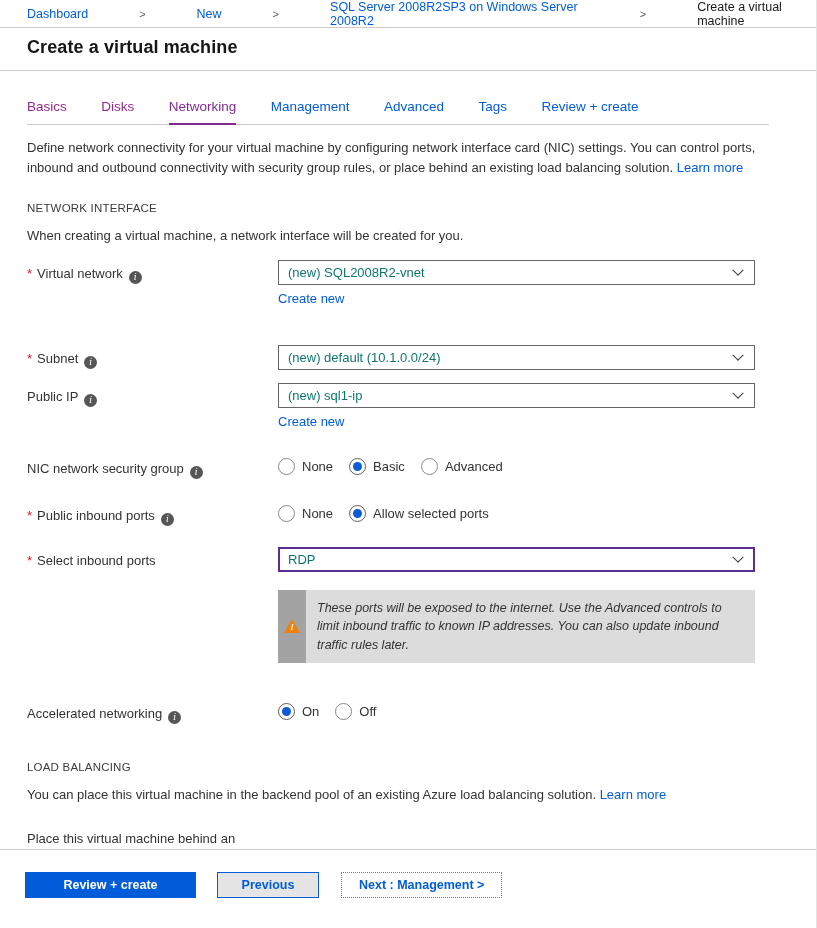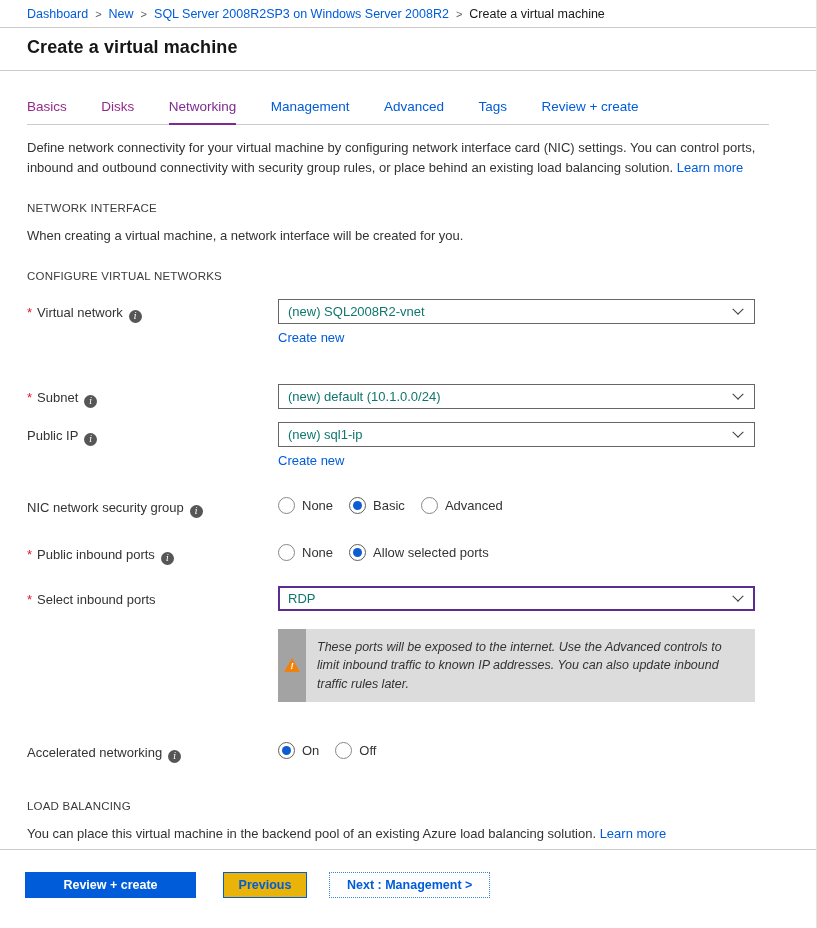--- a/index.html
+++ b/index.html
@@ -18,21 +18,21 @@
   *{box-sizing:border-box;margin:0;padding:0;}
   html,body{background:#fff;}
   body{
     width:817px;height:928px;overflow:hidden;
     font-family:"Liberation Sans","DejaVu Sans",sans-serif;
     color:var(--text-dark,#333);
     display:flex;flex-direction:column;
     border-right:1px solid #e3e3e3;
   }
   
-  .breadcrumb{height:27px;display:flex;align-items:center;padding-left:27px;font-size:12.5px;flex:0 0 auto;}
+  .breadcrumb{height:27px;display:flex;align-items:center;padding-left:27px;font-size:12.5px;flex:0 0 auto;gap:44px;}
   .breadcrumb a{color:var(--accent-blue,#015cda);text-decoration:none;cursor:pointer;}
   .crumb-sep{color:#5f5f5f;margin:0 7px;font-size:11px;}
   .crumb-current{color:#1a1a1a;}
   
   .titlebar{flex:0 0 auto;border-top:1px solid var(--border-gray,#ccc);border-bottom:1px solid var(--border-gray,#ccc);
     padding:9px 0 12px 27px;}
   .titlebar h1{font-size:18px;font-weight:bold;color:#161616;letter-spacing:.1px;}
   
   .content{flex:1 1 auto;overflow:hidden;padding:0 47px 0 27px;}
   .tabs{margin-top:26px;border-bottom:1px solid var(--border-gray,#ccc);}
@@ -87,21 +87,21 @@
     border-bottom:14px solid var(--warning-orange,#f0810c);}
   .warn-tri::after{content:"!";position:absolute;left:0;top:3px;width:16px;text-align:center;
     color:#fff;font-size:9px;font-weight:bold;line-height:11px;}
   .warn-body{flex:1;background:var(--warn-bg,#dcdcdc);padding:9px 12px 9px 11px;font-size:12.5px;line-height:1.45;color:#333;}
   
   .footer{flex:0 0 auto;height:79px;border-top:1px solid var(--border-gray,#ccc);
     display:flex;align-items:center;padding:0 0 8px 25px;}
   .btn{height:26px;font-size:12.5px;font-weight:bold;cursor:pointer;
     font-family:"Liberation Sans","DejaVu Sans",sans-serif;display:inline-flex;align-items:center;justify-content:center;}
   .btn-primary{width:171px;background:var(--accent-blue,#015cda);color:#fff;border:1px solid var(--accent-blue,#015cda);}
-  .btn-outline{width:84px;margin-left:27px;background:#eab308;color:var(--accent-blue,#015cda);border:1px solid var(--accent-blue,#015cda);}
+  .btn-outline{width:102px;margin-left:21px;background:#e5e5e5;color:var(--accent-blue,#015cda);border:1px solid var(--accent-blue,#015cda);}
   .btn-dotted{margin-left:22px;padding:0 17px;background:#fff;color:var(--accent-blue,#015cda);border:1px dotted #3c85dc;}
 </style>
 </head>
 <body>
 
 <div class="breadcrumb">
   <a>Dashboard</a>
   <span class="crumb-sep">&gt;</span>
   <a>New</a>
   <span class="crumb-sep">&gt;</span>
@@ -125,21 +125,20 @@
     <span class="tab">Tags</span>
     <span class="tab">Review + create</span>
   </div>
 
   <p class="intro"><span>Define network connectivity for your virtual machine by configuring network interface card (NIC) settings. You can control ports, inbound and outbound connectivity with security group rules, or place behind an existing load balancing solution.</span>
     <a class="inline-link">Learn more</a></p>
 
   <div class="sec-head">NETWORK INTERFACE</div>
   <p class="sec-desc">When creating a virtual machine, a network interface will be created for you.</p>
 
-  <div class="sec-head cfg">CONFIGURE VIRTUAL NETWORKS</div>
 
   <div class="row row-vn">
     <div class="lbl">
       <span class="req">*</span><span>Virtual network</span><span class="info-icon"></span>
     </div>
     <div class="ctrl">
       <div class="dd">
         <span>(new) SQL2008R2-vnet</span>
         <span class="chev"></span>
       </div>

